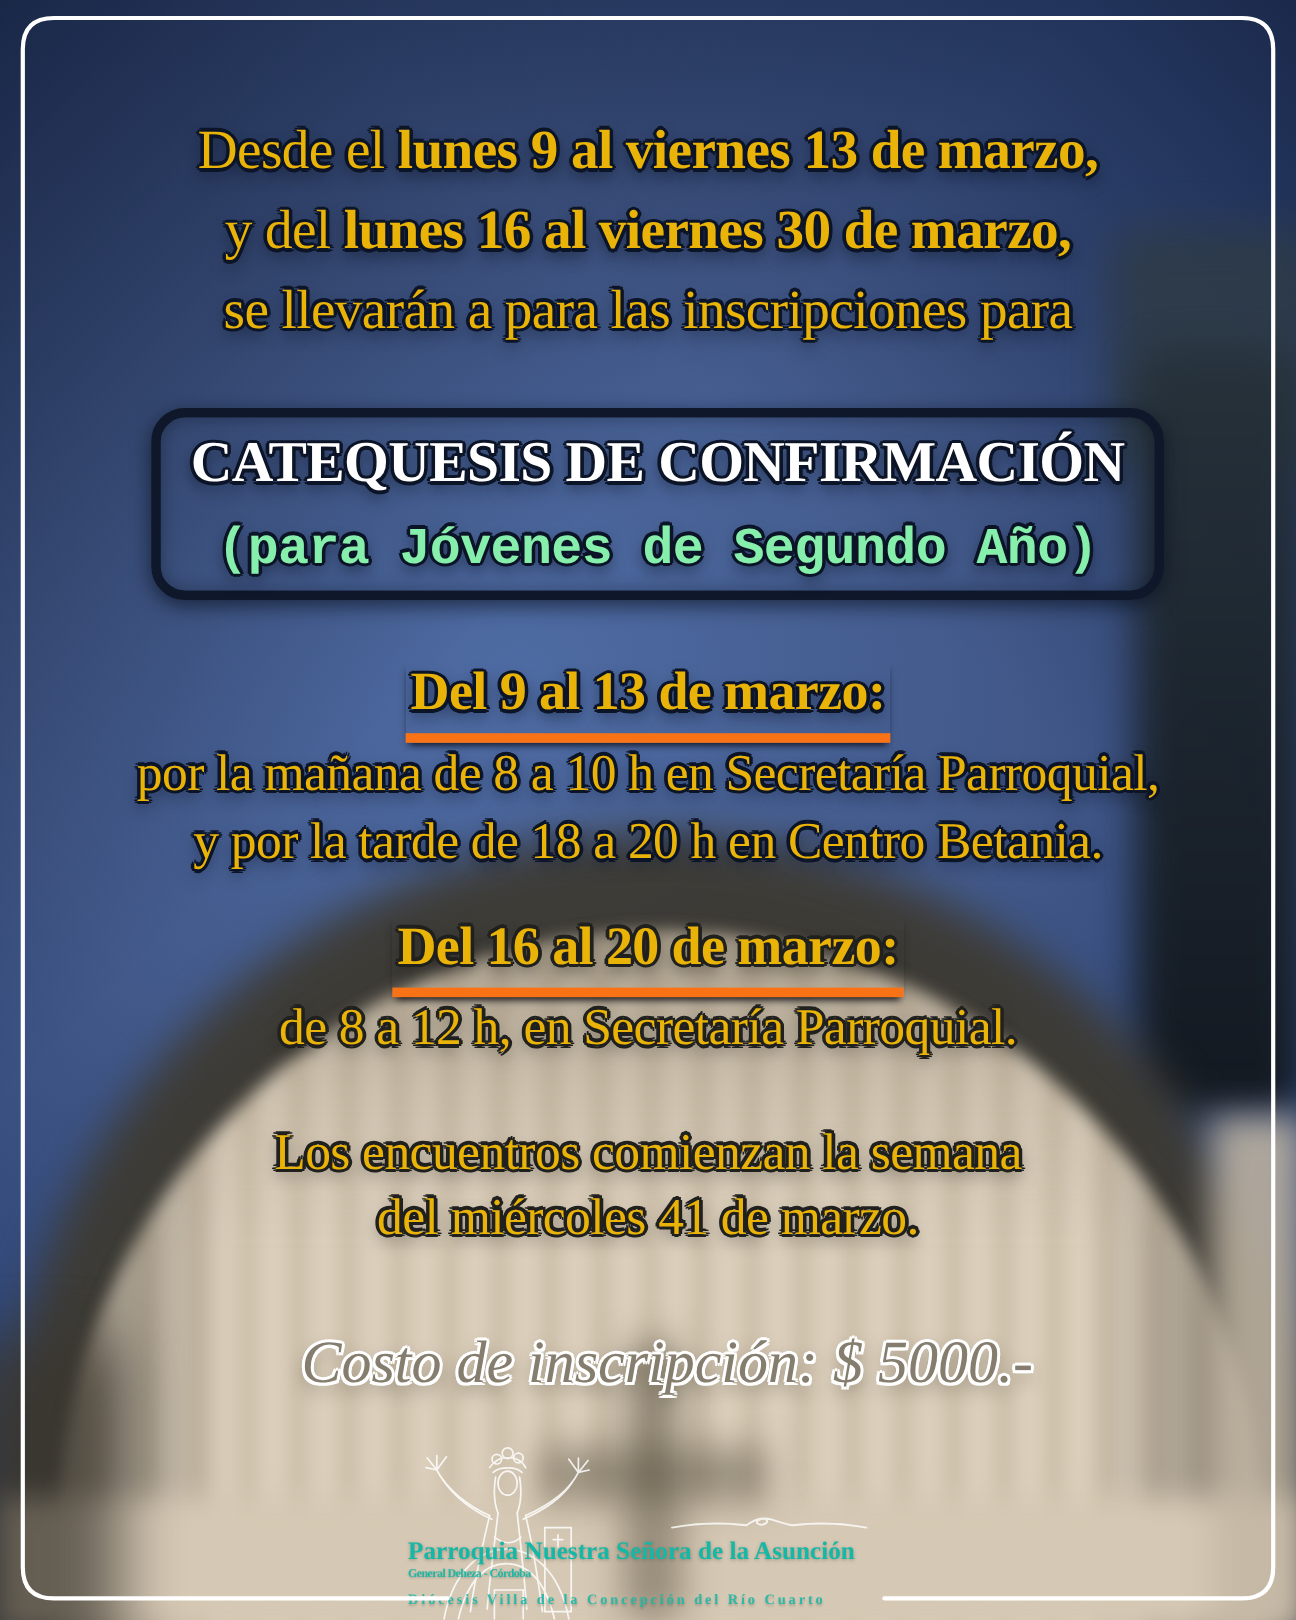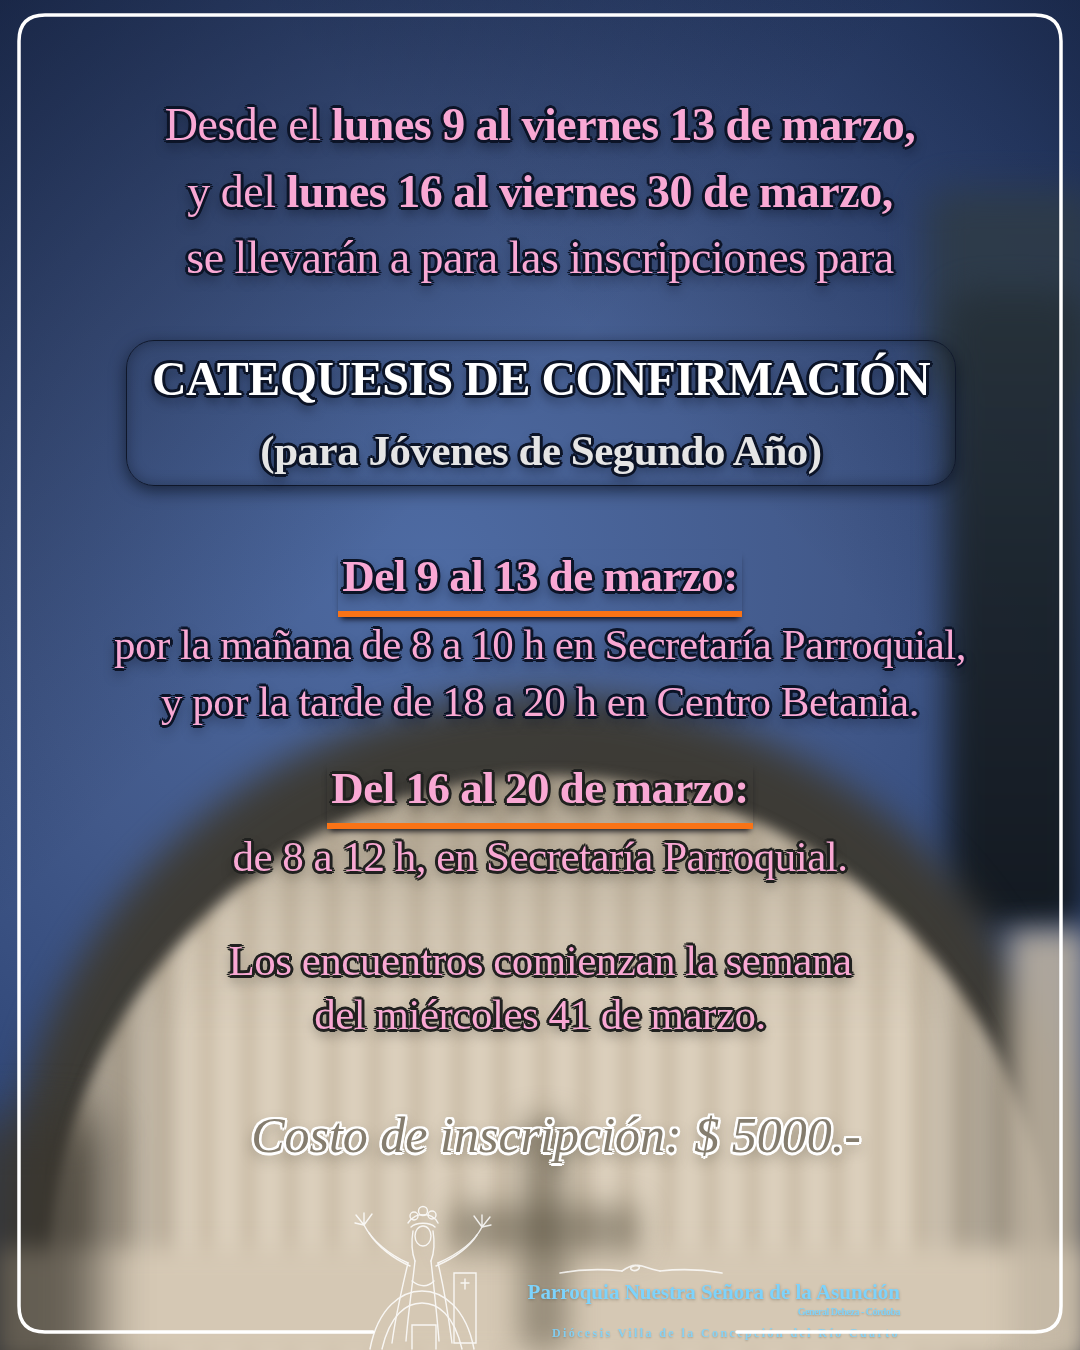--- a/index.html
+++ b/index.html
@@ -40,54 +40,54 @@
     background:#3a362e;filter:blur(26px);opacity:.72;}
   .cross-v{position:absolute;left:520px;top:1118px;width:48px;height:232px;
     background:#57503f;filter:blur(15px);opacity:.5;}
   .cross-h{position:absolute;left:450px;top:1206px;width:190px;height:46px;
     background:#57503f;filter:blur(15px);opacity:.5;}
 
   
   .frame{position:absolute;inset:0;pointer-events:none;}
 
   
-  .t{position:absolute;left:0;width:1080px;text-align:center;color:#f9a8d4;
+  .t{position:absolute;left:0;width:1080px;text-align:center;color:#eab308;
      letter-spacing:-.5px;white-space:nowrap;}
   .o-navy{text-shadow:
      3px 0 0 #0c1427,-3px 0 0 #0c1427,0 3px 0 #0c1427,0 -3px 0 #0c1427,
      2px 2px 0 #0c1427,-2px 2px 0 #0c1427,2px -2px 0 #0c1427,-2px -2px 0 #0c1427,
      0 6px 12px rgba(4,8,18,.6);}
   .o-dark{text-shadow:
      3px 0 0 #20211f,-3px 0 0 #20211f,0 3px 0 #20211f,0 -3px 0 #20211f,
      2px 2px 0 #20211f,-2px 2px 0 #20211f,2px -2px 0 #20211f,-2px -2px 0 #20211f,
      0 6px 12px rgba(20,20,16,.55);}
   .fs-intro{font-size:46px;}
   .fs-body{font-size:43px;}
   .fs-head{font-size:45px;font-weight:bold;}
   .b{font-weight:bold;}
-  .underline-span{display:inline-block;padding:0 4px 9px;border-bottom:6px solid #f97316;
+  .underline-span{display:inline-block;padding:0 4px 9px;border-bottom:8px solid #f97316;
      box-shadow:0 5px 6px -3px rgba(8,10,18,.95);}
 
   .title-box{position:absolute;left:126px;top:340px;width:828px;height:144px;
-     border:1px solid #0f172a;border-radius:28px;
+     border:8px solid #0f172a;border-radius:28px;
      box-shadow:0 5px 16px rgba(4,8,18,.6),inset 0 0 14px rgba(4,8,18,.35);
      display:flex;flex-direction:column;align-items:center;justify-content:center;}
   .title-box .title{font-size:48px;font-weight:bold;color:#fff;white-space:nowrap;letter-spacing:-.5px;}
-  .title-box .subtitle{font-size:43px;font-weight:bold;color:#e5e5e5;margin-top:20px;white-space:nowrap;letter-spacing:-.5px;}
+  .title-box .subtitle{font-size:43px;font-weight:bold;color:#86efac;margin-top:20px;white-space:nowrap;letter-spacing:-.5px;font-family:Liberation Mono, monospace;}
 
   .cost{position:absolute;left:0;top:1106px;width:1080px;text-align:center;
      font-size:50px;font-style:italic;white-space:nowrap;
      color:#857d6e;
      text-shadow:
        2.5px 0 0 #fff,-2.5px 0 0 #fff,0 2.5px 0 #fff,0 -2.5px 0 #fff,
        2px 2px 0 #fff,-2px 2px 0 #fff,2px -2px 0 #fff,-2px -2px 0 #fff,
        0 6px 14px rgba(50,45,32,.55); padding-left: 16px;}
 
   
-  .footer-text{position:absolute;left:340px;width:560px;text-align:right;color:#7dd3fc;}
+  .footer-text{position:absolute;left:340px;width:560px;text-align:left;color:#14b8a6;}
   .parish{top:1280px;font-size:21px;font-weight:bold;letter-spacing:0;
      text-shadow:0 1px 3px rgba(90,80,62,.45);}
   .loc{top:1306px;font-size:10px;font-weight:bold;opacity:.95;
      text-shadow:0 1px 2px rgba(90,80,62,.4);}
   .diocese{top:1326px;font-size:12px;font-weight:bold;letter-spacing:2.4px;opacity:.88;
      text-shadow:0 1px 2px rgba(90,80,62,.4);}
   .mary{position:absolute;left:342px;top:1203px;opacity:.85;}
   .flourish{position:absolute;left:556px;top:1260px;opacity:.8;}
 </style>
 </head>

